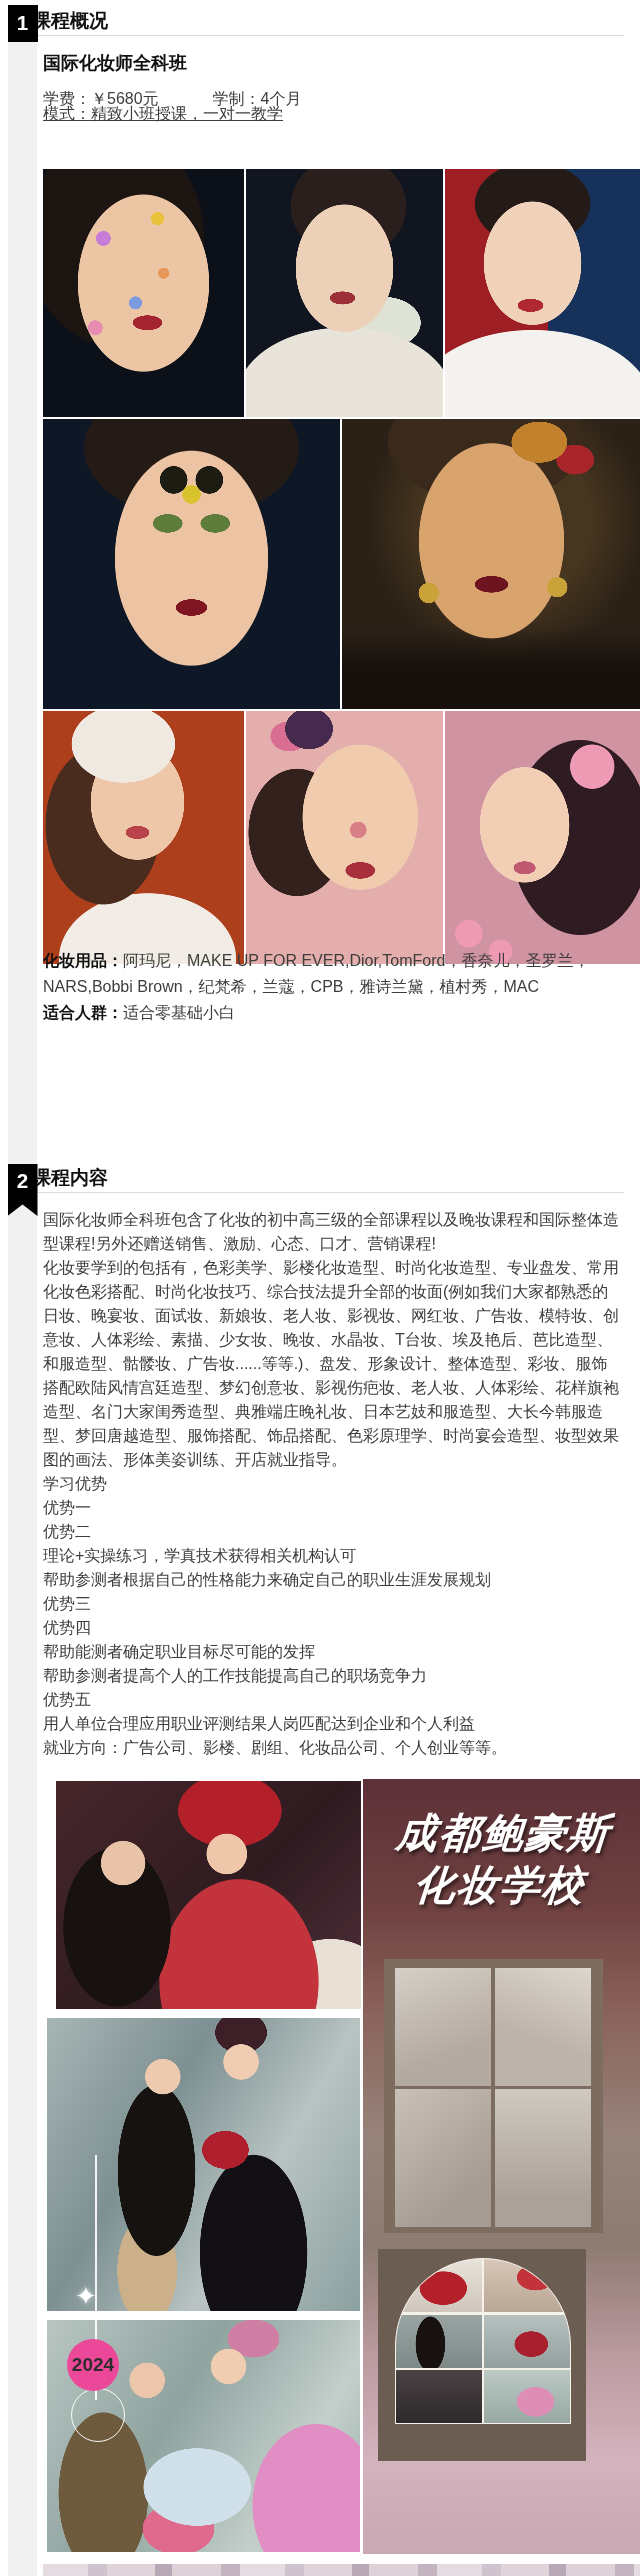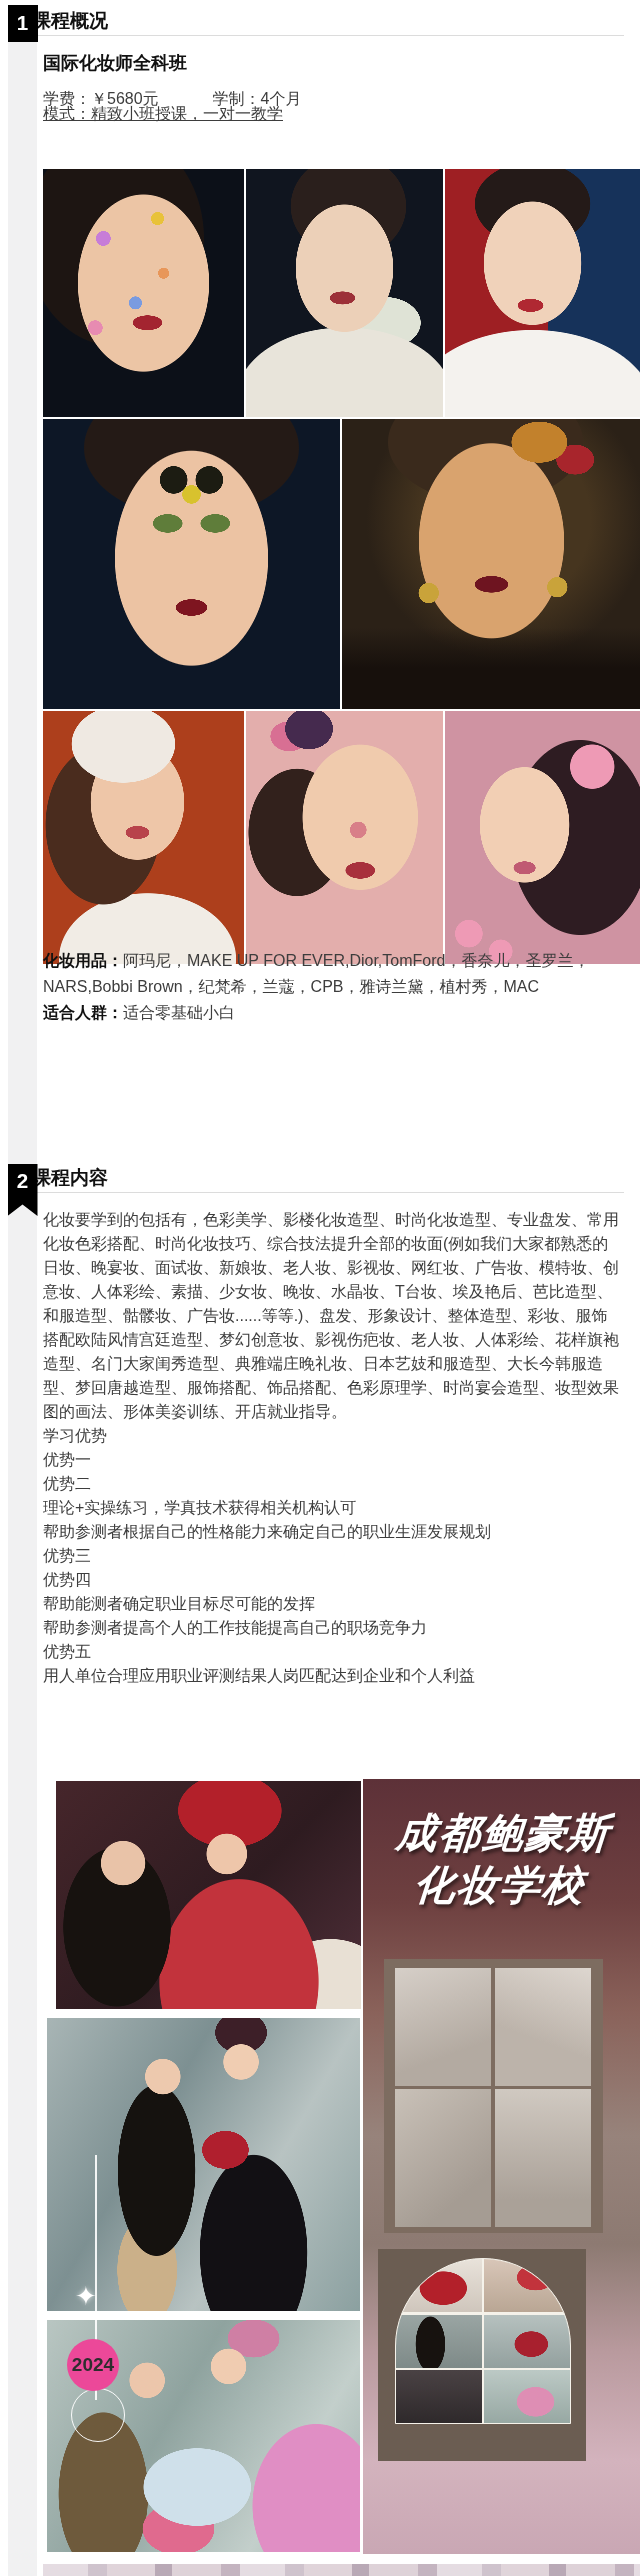--- a/index.html
+++ b/index.html
@@ -227,32 +227,34 @@
     <p><b>化妆用品：</b><span>阿玛尼，MAKE UP FOR EVER,Dior,TomFord，香奈儿，圣罗兰，NARS,Bobbi Brown，纪梵希，兰蔻，CPB，雅诗兰黛，植村秀，MAC</span></p>
     <p><b>适合人群：</b><span>适合零基础小白</span></p>
   </div>
 
   <div class="badge badge2">2</div>
   <div class="sec-header h2pos">
     <h1>课程内容</h1>
   </div>
 
   <div class="sec2-body">
+    <p>国际化妆师全科班包含了化妆的初中高三级的全部课程以及晚妆课程和国际整体造型课程!另外还赠送销售、激励、心态、口才、营销课程!</p>
     <p>化妆要学到的包括有，色彩美学、影楼化妆造型、时尚化妆造型、专业盘发、常用化妆色彩搭配、时尚化妆技巧、综合技法提升全部的妆面(例如我们大家都熟悉的日妆、晚宴妆、面试妆、新娘妆、老人妆、影视妆、网红妆、广告妆、模特妆、创意妆、人体彩绘、素描、少女妆、晚妆、水晶妆、T台妆、埃及艳后、芭比造型、和服造型、骷髅妆、广告妆......等等.)、盘发、形象设计、整体造型、彩妆、服饰搭配欧陆风情宫廷造型、梦幻创意妆、影视伤疤妆、老人妆、人体彩绘、花样旗袍造型、名门大家闺秀造型、典雅端庄晚礼妆、日本艺妓和服造型、大长今韩服造型、梦回唐越造型、服饰搭配、饰品搭配、色彩原理学、时尚宴会造型、妆型效果图的画法、形体美姿训练、开店就业指导。</p>
     <p>学习优势</p>
     <p>优势一</p>
     <p>优势二</p>
     <p>理论+实操练习，学真技术获得相关机构认可</p>
     <p>帮助参测者根据自己的性格能力来确定自己的职业生涯发展规划</p>
     <p>优势三</p>
     <p>优势四</p>
     <p>帮助能测者确定职业目标尽可能的发挥</p>
     <p>帮助参测者提高个人的工作技能提高自己的职场竞争力</p>
     <p>优势五</p>
     <p>用人单位合理应用职业评测结果人岗匹配达到企业和个人利益</p>
+    <p>就业方向：广告公司、影楼、剧组、化妆品公司、个人创业等等。</p>
   </div>
 
   <div class="poster">
     <div class="p-left">
       <div class="pA"></div>
       <div class="pB"></div>
       <div class="pC"></div>
       <div class="sparkle">✦</div>
       <div class="vline"></div>
       <div class="year-badge">2024</div>

